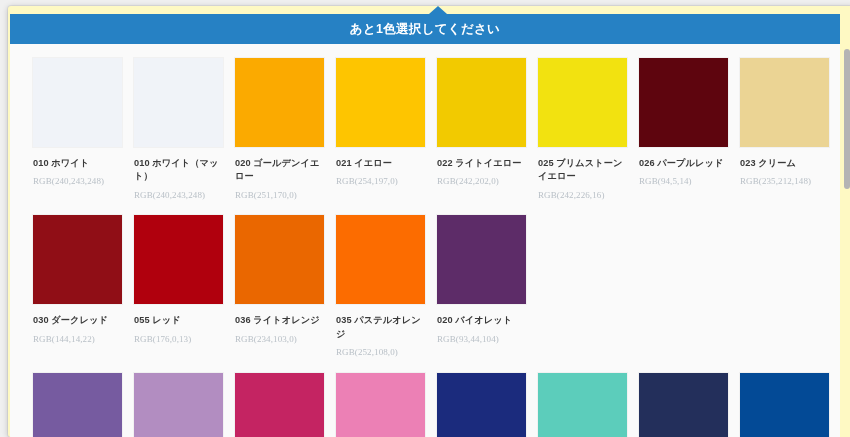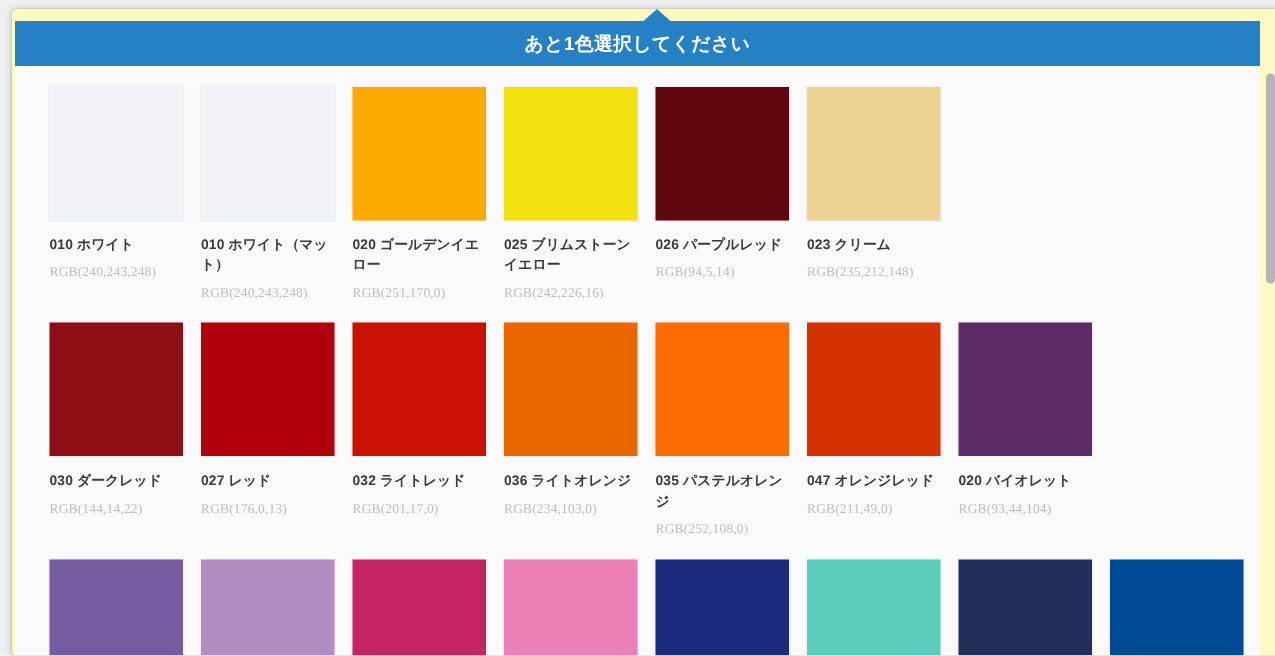--- a/index.html
+++ b/index.html
@@ -167,20 +167,30 @@
               <div class="swatch-chip" style="background: rgb(240, 243, 248);"></div>
               <div class="swatch-name">010 ホワイト（マット）</div>
               <div class="swatch-rgb">RGB(240,243,248)</div>
             </div>
             <div class="swatch-cell">
               <div class="swatch-chip" style="background: rgb(251, 170, 0);"></div>
               <div class="swatch-name">020 ゴールデンイエロー</div>
               <div class="swatch-rgb">RGB(251,170,0)</div>
             </div>
             <div class="swatch-cell">
+              <div class="swatch-chip" style="background: rgb(254, 197, 0);"></div>
+              <div class="swatch-name">021 イエロー</div>
+              <div class="swatch-rgb">RGB(254,197,0)</div>
+            </div>
+            <div class="swatch-cell">
+              <div class="swatch-chip" style="background: rgb(242, 202, 0);"></div>
+              <div class="swatch-name">022 ライトイエロー</div>
+              <div class="swatch-rgb">RGB(242,202,0)</div>
+            </div>
+            <div class="swatch-cell">
               <div class="swatch-chip" style="background: rgb(242, 226, 16);"></div>
               <div class="swatch-name">025 ブリムストーンイエロー</div>
               <div class="swatch-rgb">RGB(242,226,16)</div>
             </div>
             <div class="swatch-cell">
               <div class="swatch-chip" style="background: rgb(94, 5, 14);"></div>
               <div class="swatch-name">026 パープルレッド</div>
               <div class="swatch-rgb">RGB(94,5,14)</div>
             </div>
             <div class="swatch-cell">
@@ -190,44 +200,34 @@
             </div>
           </div>
           <div class="swatch-row">
             <div class="swatch-cell">
               <div class="swatch-chip" style="background: rgb(144, 14, 22);"></div>
               <div class="swatch-name">030 ダークレッド</div>
               <div class="swatch-rgb">RGB(144,14,22)</div>
             </div>
             <div class="swatch-cell">
               <div class="swatch-chip" style="background: rgb(176, 0, 13);"></div>
-              <div class="swatch-name">027 レッド</div>
+              <div class="swatch-name">055 レッド</div>
               <div class="swatch-rgb">RGB(176,0,13)</div>
-            </div>
-            <div class="swatch-cell">
-              <div class="swatch-chip" style="background: rgb(201, 17, 0);"></div>
-              <div class="swatch-name">032 ライトレッド</div>
-              <div class="swatch-rgb">RGB(201,17,0)</div>
             </div>
             <div class="swatch-cell">
               <div class="swatch-chip" style="background: rgb(234, 103, 0);"></div>
               <div class="swatch-name">036 ライトオレンジ</div>
               <div class="swatch-rgb">RGB(234,103,0)</div>
             </div>
             <div class="swatch-cell">
               <div class="swatch-chip" style="background: rgb(252, 108, 0);"></div>
               <div class="swatch-name">035 パステルオレンジ</div>
               <div class="swatch-rgb">RGB(252,108,0)</div>
             </div>
             <div class="swatch-cell">
-              <div class="swatch-chip" style="background: rgb(211, 49, 0);"></div>
-              <div class="swatch-name">047 オレンジレッド</div>
-              <div class="swatch-rgb">RGB(211,49,0)</div>
-            </div>
-            <div class="swatch-cell">
               <div class="swatch-chip" style="background: rgb(93, 44, 104);"></div>
               <div class="swatch-name">020 バイオレット</div>
               <div class="swatch-rgb">RGB(93,44,104)</div>
             </div>
           </div>
           <div class="swatch-row">
             <div class="swatch-cell">
               <div class="swatch-chip" style="background: rgb(118, 91, 160);"></div>
               <div class="swatch-name"></div>
               <div class="swatch-rgb"></div>

